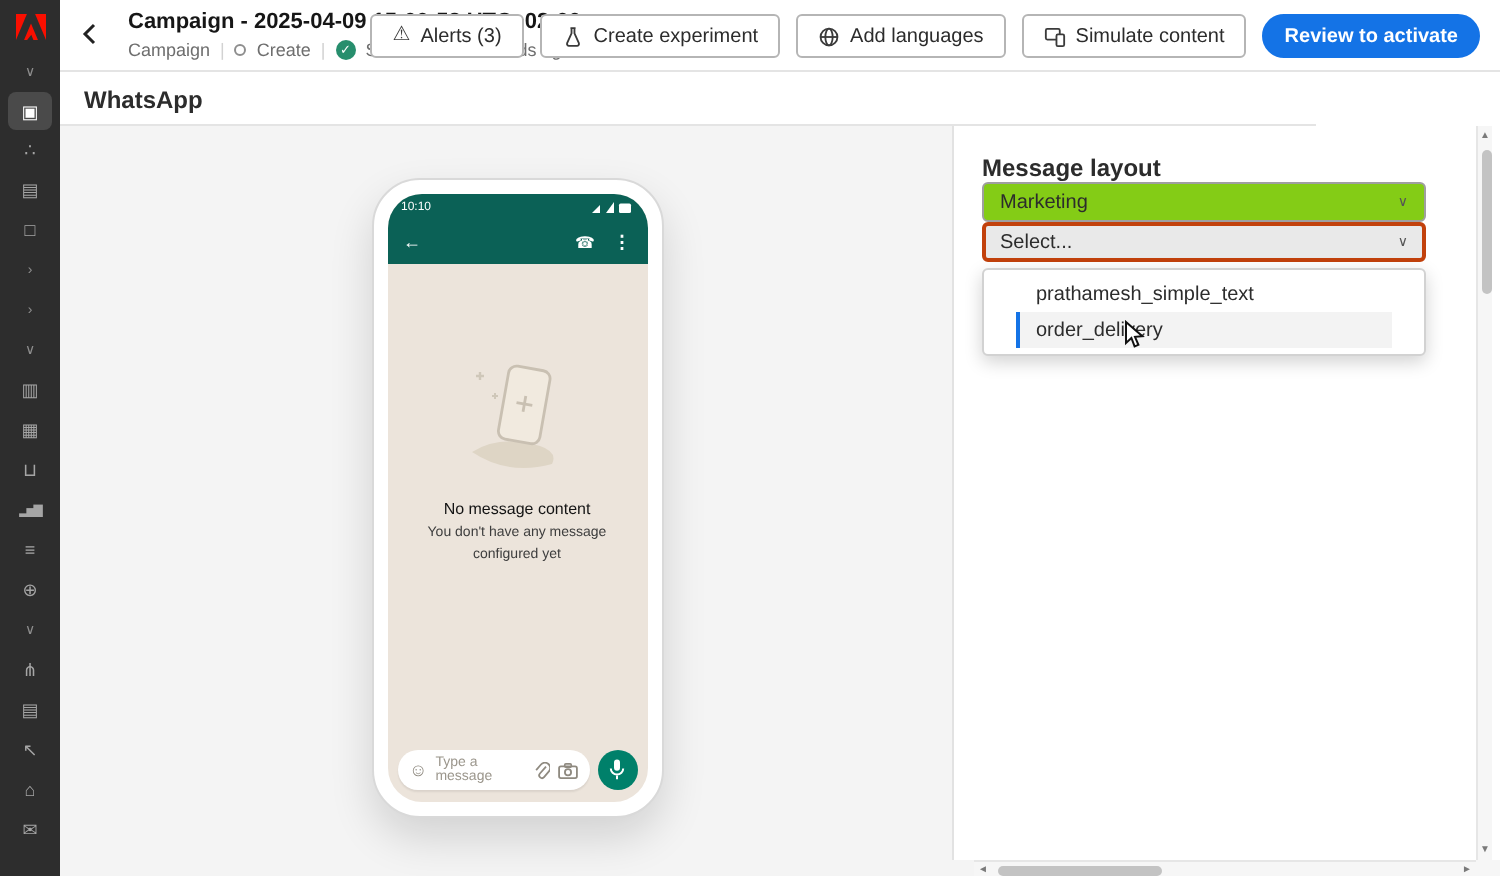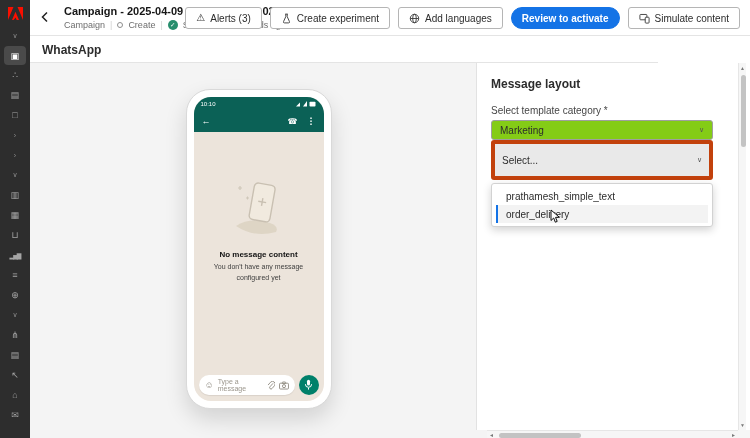--- a/index.html
+++ b/index.html
@@ -39,36 +39,36 @@
   .canvas{position:absolute;left:30px;top:63px;width:457px;height:375px;background:#f4f4f4}
   .phone{width:146px;height:320px;margin:26px auto 0;background:#fff;border:1px solid #d9d9d9;border-radius:24px;box-shadow:0 10px 22px rgba(0,0,0,.14);padding:7px}
   .screen{width:100%;height:100%;border-radius:17px;overflow:hidden;display:flex;flex-direction:column;background:#ece4db}
   .p-status{height:13px;background:#0b6156;display:flex;align-items:center;justify-content:space-between;padding:0 7px;color:#fff;font-size:6px;flex:none}
   .p-nav{height:22px;background:#0b6156;display:flex;align-items:center;padding:0 8px;color:#fff;flex:none}
   .p-back{font-size:9px}
   .p-call{margin-left:auto;font-size:8px}
   .p-dots{margin-left:9px;font-size:9px;font-weight:bold}
   .p-chat{flex:1;display:flex;flex-direction:column;align-items:center}
   .illus{margin-top:46px}
-  .p-empty-title{margin-top:10px;font-size:8px;font-weight:bold;color:#141414}
+  .p-empty-title{margin-top:10px;font-size:8px;font-weight:normal;color:#141414}
   .p-empty-sub{margin-top:3px;font-size:7px;color:#3d3d3d;text-align:center;width:108px;line-height:1.5}
   .p-inputrow{margin-top:auto;width:100%;display:flex;gap:4px;align-items:center;padding:0 5px 6px}
   .p-pill{flex:1;height:20px;background:#fff;border-radius:10px;display:flex;align-items:center;gap:4px;padding:0 6px;box-shadow:0 1px 1px rgba(0,0,0,.08)}
   .p-emoji{font-size:9px;color:#8f8a80;line-height:1}
   .p-placeholder{flex:1;font-size:7px;color:#9b968c}
   .p-mic{width:20px;height:20px;border-radius:50%;background:#00806a;display:flex;align-items:center;justify-content:center;flex:none;cursor:default}
 
   
   .panel{position:absolute;left:476px;top:63px;width:251px;height:367px;background:#fff;border-left:1px solid #e2e2e2;padding:14px 14px 0;z-index:10}
   .panel-title{font-size:12px;font-weight:bold;color:#2c2c2c}
   .field-label{display:block;margin-top:14px;margin-bottom:4px;font-size:10px;color:#464646}
   .select{height:20px;border:1px solid #9f9f9f;border-radius:3px;background:#84cc16;display:flex;align-items:center;justify-content:space-between;padding:0 8px;font-size:10px;color:#2c2c2c;cursor:pointer}
   .select .chevron{font-size:7px;color:#555}
-  .select.open{border:4px solid #c2410c;background:#e9e9e9;padding:16px 7px}
-  .menu{position:relative;margin-top:3px;border:1px solid #d2d2d2;border-radius:3px;background:#fff;box-shadow:0 3px 9px rgba(0,0,0,.18);padding:3px 4px;z-index:12}
+  .select.open{border:2px solid #c2410c;background:#e9e9e9;padding:0 7px}
+  .menu{position:relative;margin-top:3px;border:1px solid #d2d2d2;border-radius:3px;background:#fff;box-shadow:0 3px 9px rgba(0,0,0,.18);padding:3px 16px;z-index:12}
   .opt{height:18px;display:flex;align-items:center;padding:0 10px;font-size:10px;color:#2c2c2c;cursor:pointer;position:relative}
   .opt.hl{background:#f3f3f3;border-left:2px solid #1473e6;padding-left:8px}
   .cursor-svg{position:absolute;left:52px;top:4px;pointer-events:none}
 
   
   .vscroll{position:absolute;left:738px;top:63px;width:8px;height:367px;background:#f6f6f6;border-left:1px solid #e6e6e6;display:flex;flex-direction:column;align-items:center;justify-content:space-between;font-size:5px;color:#7a7a7a;padding:2px 0;z-index:25}
   .vthumb{position:absolute;left:1.5px;top:12px;width:5px;height:72px;background:#c3c3c3;border-radius:3px;cursor:pointer}
   .hscroll{position:absolute;left:487px;top:430px;width:251px;height:8px;background:#f6f6f6;border-top:1px solid #e6e6e6;display:flex;align-items:center;justify-content:space-between;font-size:5px;color:#7a7a7a;padding:0 2px;z-index:25}
   .hthumb{position:absolute;left:12px;top:1.5px;height:5px;width:82px;background:#c3c3c3;border-radius:3px;cursor:pointer}
   .corner{position:absolute;left:738px;top:430px;width:12px;height:8px;background:#f6f6f6;z-index:25}
@@ -136,29 +136,29 @@
         <span>Create experiment</span>
       </button>
       <button class="btn">
         <svg width="11" height="11" viewBox="0 0 12 12">
             <circle cx="6" cy="6" r="4.6" fill="none" stroke="#3a3a3a" stroke-width="1"></circle>
             <ellipse cx="6" cy="6" rx="2" ry="4.6" fill="none" stroke="#3a3a3a" stroke-width="1"></ellipse>
             <line x1="1.4" y1="6" x2="10.6" y2="6" stroke="#3a3a3a" stroke-width="1"></line>
           </svg>
         <span>Add languages</span>
       </button>
-      <button class="btn cta">
-        <span>Review to activate</span>
-      </button>
       <button class="btn">
         <svg width="11" height="11" viewBox="0 0 12 12">
             <rect x="1" y="1.6" width="7.6" height="5.8" rx="0.8" fill="none" stroke="#3a3a3a" stroke-width="1"></rect>
             <rect x="6.8" y="4.6" width="4.2" height="6.4" rx="0.8" fill="#fff" stroke="#3a3a3a" stroke-width="1"></rect>
           </svg>
         <span>Simulate content</span>
+      </button>
+      <button class="btn cta">
+        <span>Review to activate</span>
       </button>
     </div>
   </header>
 
   <div class="subbar">
     <span class="channel">WhatsApp</span>
   </div>
 
   <main class="canvas">
     <div class="phone">
@@ -211,21 +211,20 @@
             </div>
           </div>
         </div>
       </div>
     </div>
   </main>
 
   <section class="panel">
     <h2 class="panel-title">Message layout</h2>
 
-    <label class="field-label">Select template category *</label>
     <div class="select">
       <span>Marketing</span>
       <span class="chevron">∨</span>
     </div>
 
     <div class="select open">
       <span>Select...</span>
       <span class="chevron">∨</span>
     </div>
 

